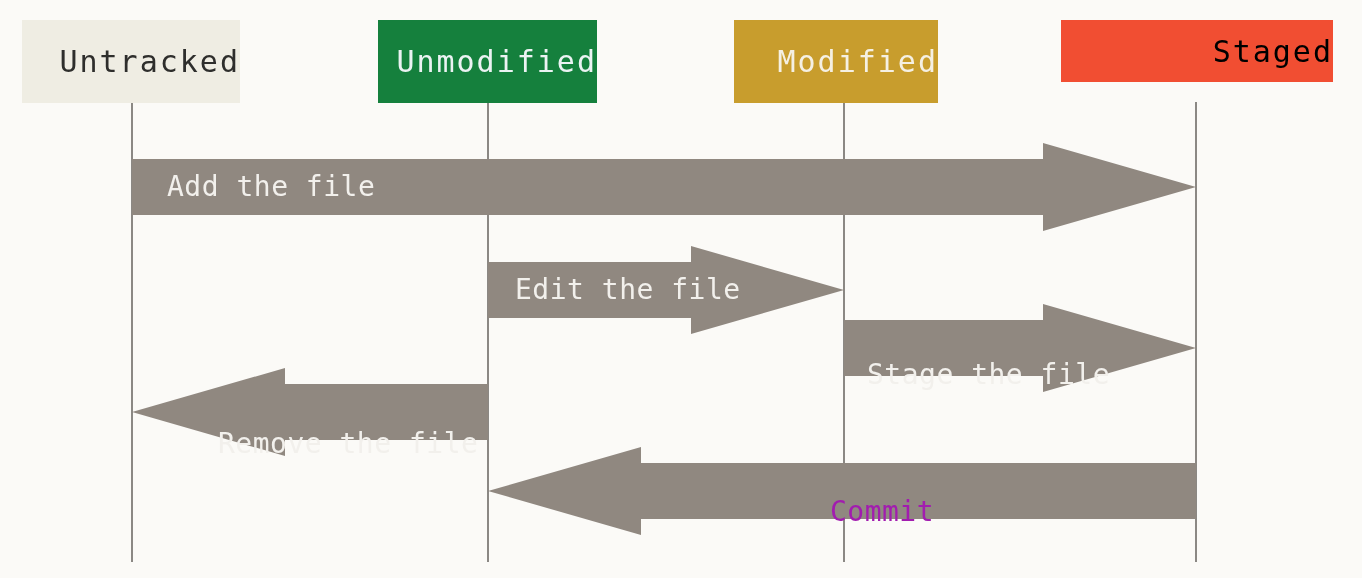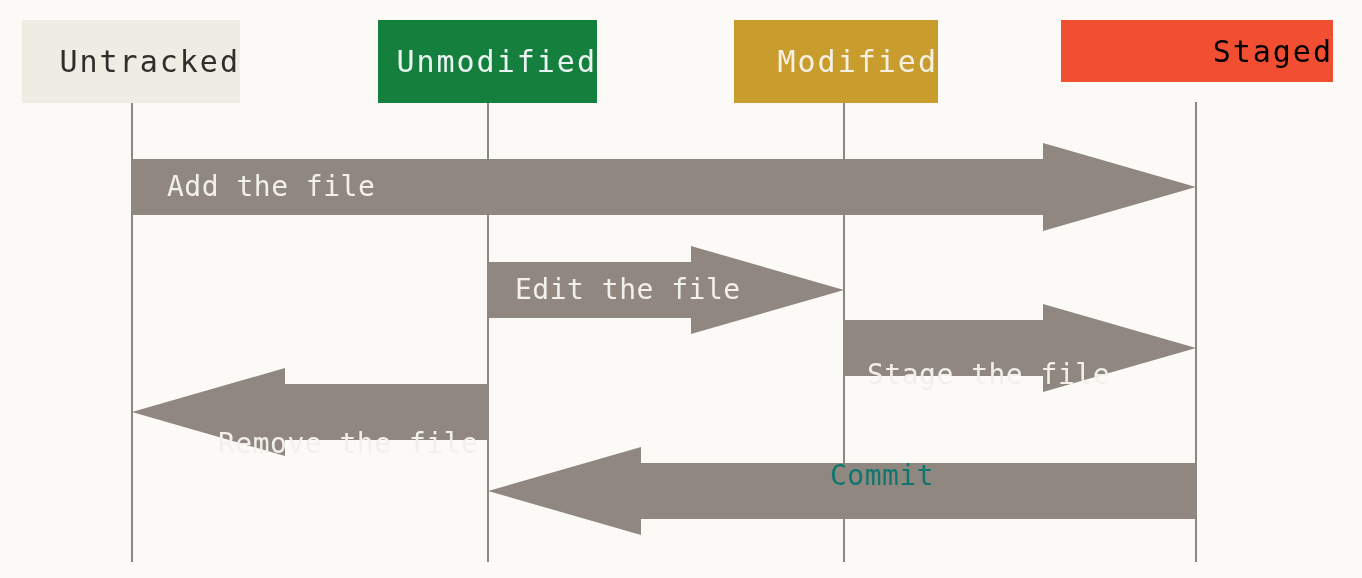--- a/index.html
+++ b/index.html
@@ -58,21 +58,21 @@
       <polygon points="488,262 691,262 691,246 844,290 691,334 691,318 488,318" fill="#908880"></polygon>
       <polygon points="844,320 1043,320 1043,304 1196,348 1043,392 1043,376 844,376" fill="#908880"></polygon>
       <polygon points="488,384 285,384 285,368 132,412 285,456 285,440 488,440" fill="#908880"></polygon>
       <polygon points="1196,463 641,463 641,447 488,491 641,535 641,519 1196,519" fill="#908880"></polygon>
     </svg>
   <div>
       <div class="arrow-label" style="left: 167px; top: 187px; color: rgb(242, 240, 236);">Add the file</div>
       <div class="arrow-label" style="left: 515px; top: 290px; color: rgb(242, 240, 236);">Edit the file</div>
       <div class="arrow-label" style="left: 867px; top: 348px; color: rgb(242, 240, 236); margin-top: 27px;">Stage the file</div>
       <div class="arrow-label" style="left: 218px; top: 412px; color: rgb(242, 240, 236); margin-top: 32px;">Remove the file</div>
-      <div class="arrow-label center" style="left: 882px; top: 476px; color: #0f766e;">Commit</div>
+      <div class="arrow-label center" style="left: 882px; top: 512px; color: #a21caf;">Commit</div>
     </div>
   <div>
       <div class="state-box" style="left: 22px; top: 20px; width: 218px; height: 83px; background: rgb(239, 237, 227); color: rgb(46, 46, 44);">
         <span>Untracked</span>
       </div>
       <div class="state-box" style="left: 378px; top: 20px; width: 219px; height: 83px; background: #15803d; color: rgb(235, 243, 243);">
         <span>Unmodified</span>
       </div>
       <div class="state-box" style="left: 734px; top: 20px; width: 204px; height: 83px; background: rgb(200, 157, 45); color: rgb(245, 240, 227);">
         <span>Modified</span>

